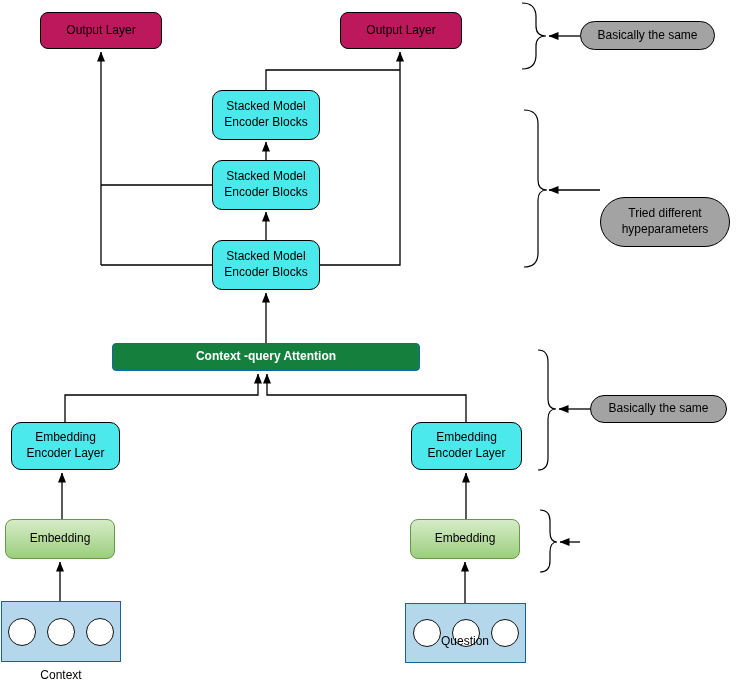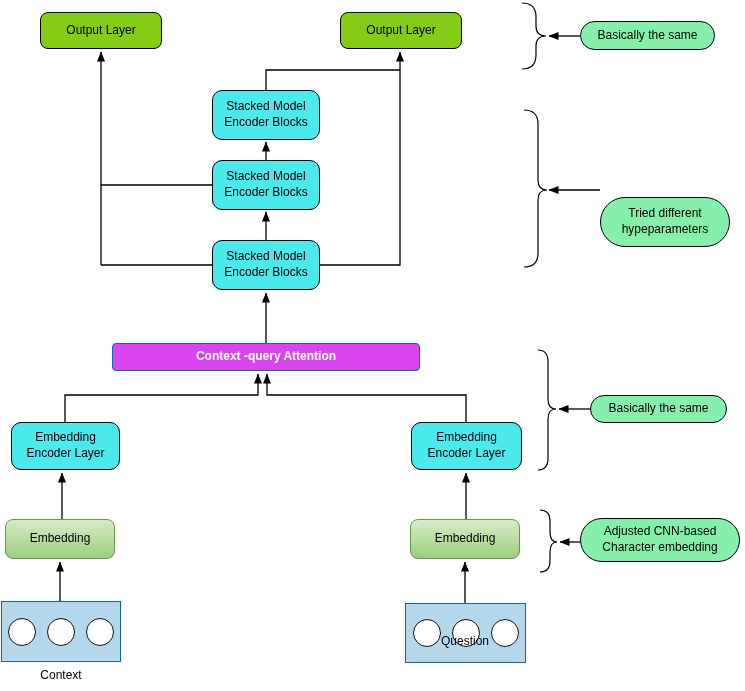--- a/index.html
+++ b/index.html
@@ -6,30 +6,30 @@
   #canvas{
     position:relative;width:745px;height:691px;background:#ffffff;
     font-family:"Liberation Sans","DejaVu Sans",sans-serif;
     color:#000;overflow:hidden;
   }
   #wires{position:absolute;left:0;top:0;z-index:1;}
   .node{
     position:absolute;z-index:2;display:flex;align-items:center;justify-content:center;
     text-align:center;font-size:12px;line-height:1.3;white-space:pre-line;box-sizing:border-box;
   }
-  .plain{background:#84cc16;border:1px solid #000;border-radius:8px;}
+  .plain{background:#be185d;border:1px solid #000;border-radius:8px;}
   .cyan{background:#4BE9EC;border:1px solid #000;border-radius:10px;}
-  .bar{background:#d946ef;border:1px solid #1168A5;border-radius:4px;color:#fff;font-weight:bold;}
+  .bar{background:#15803d;border:1px solid #1168A5;border-radius:4px;color:#fff;font-weight:bold;}
   .green{background:linear-gradient(#D6ECC8,#9BCE7D);border:1px solid #67974A;border-radius:8px;}
   .inputbox{
     background:#B4D7EC;border:1.5px solid #17648F;border-radius:0;
     display:flex;align-items:center;justify-content:center;gap:11px;
   }
   .dot{width:26px;height:26px;border-radius:50%;background:#fff;border:1.5px solid #111;}
-  .pill{background:#86efac;border:1px solid #000;}
+  .pill{background:#a3a3a3;border:1px solid #000;}
   .caption{position:absolute;z-index:2;font-size:12px;text-align:center;}
 
   
   #output-left   {left:40px;  top:12px;  width:122px; height:37px;}
   #output-right  {left:340px; top:12px;  width:122px; height:37px;}
   #stacked-1     {left:212px; top:90px;  width:108px; height:50px;}
   #stacked-2     {left:212px; top:160px; width:108px; height:50px;}
   #stacked-3     {left:212px; top:240px; width:108px; height:50px;}
   #attention     {left:112px; top:343px; width:308px; height:28px;}
   #encoder-left  {left:11px;  top:422px; width:109px; height:48px;}
@@ -124,16 +124,14 @@
     <span class="dot"></span>
   </div>
 
   <div class="caption" id="context-label">Context</div>
   <div class="caption" id="question-label">Question</div>
 
   <div class="node pill" id="note-same-top">Basically the same</div>
   <div class="node pill" id="note-hyper">Tried different
 hypeparameters</div>
   <div class="node pill" id="note-same-mid">Basically the same</div>
-  <div class="node pill" id="note-char">Adjusted CNN-based
-Character embedding</div>
 
 </div>
 
 </body></html>

